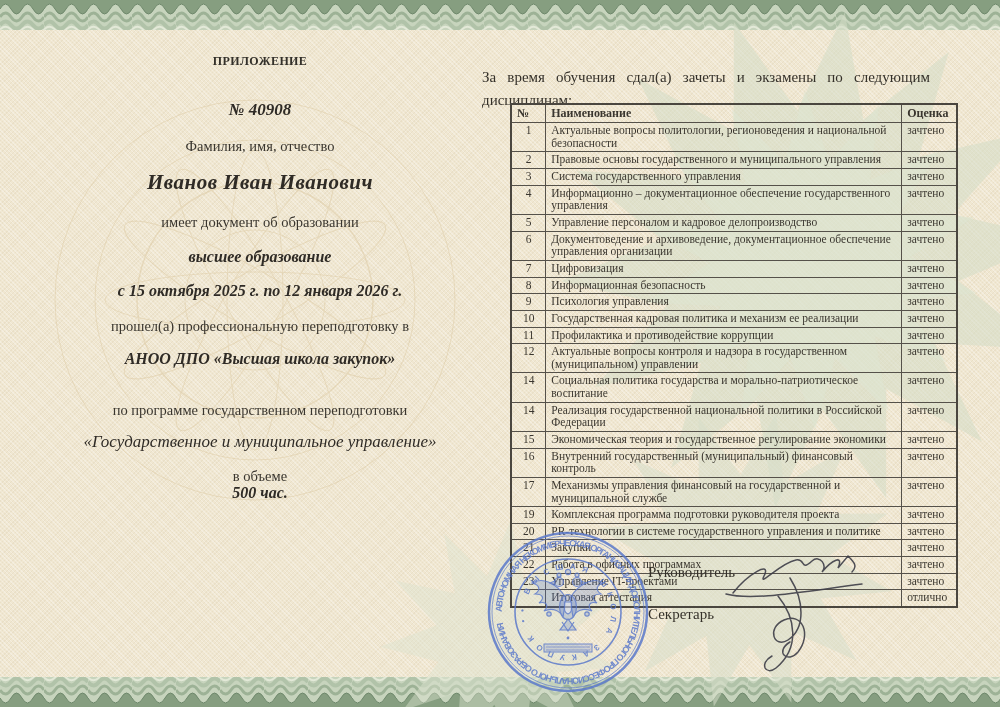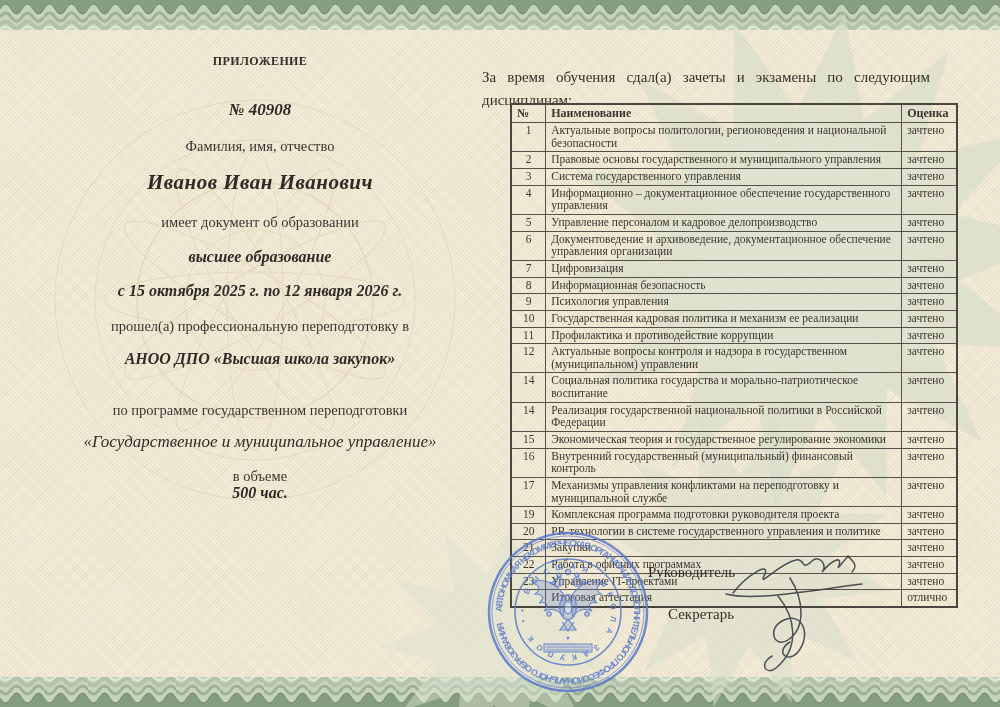--- a/index.html
+++ b/index.html
@@ -40,21 +40,21 @@
     padding:1px 5px 2px 5px;overflow:hidden;
   }
   .disc-table th{font-weight:bold;font-size:12px;text-align:left;padding-top:2px;}
   .col-num{width:34px;}
   .col-name{width:348px;}
   .col-grade{width:54px;}
   .cell-num{text-align:center;}
 
   .sig-label{position:absolute;font-size:15px;color:#35312a;text-align:center;}
   .lbl-head{left:648px;top:564px;}
-  .lbl-sec{left:648px;top:606px;margin-left:20px;}
+  .lbl-sec{left:648px;top:606px;}
 </style>
 </head>
 <body>
 
 <div class="page">
 
   <svg class="layer" width="1000" height="707" viewBox="0 0 1000 707">
     <defs>
       <pattern id="gwave" width="44" height="30" patternUnits="userSpaceOnUse">
         <rect width="44" height="30" fill="#c7d4bd"></rect>
@@ -195,21 +195,21 @@
       <td>Экономическая теория и государственное регулирование экономики</td>
       <td>зачтено</td>
     </tr>
         <tr>
       <td class="cell-num">16</td>
       <td>Внутренний государственный (муниципальный) финансовый контроль</td>
       <td>зачтено</td>
     </tr>
         <tr>
       <td class="cell-num">17</td>
-      <td>Механизмы управления конфликтами на переподготовку и муниципальной службе</td>
+      <td>Механизмы управления финансовый на государственной и муниципальной службе</td>
       <td>зачтено</td>
     </tr>
         <tr>
       <td class="cell-num">19</td>
       <td>Комплексная программа подготовки руководителя проекта</td>
       <td>зачтено</td>
     </tr>
         <tr>
       <td class="cell-num">20</td>
       <td>PR-технологии в системе государственного управления и политике</td>

